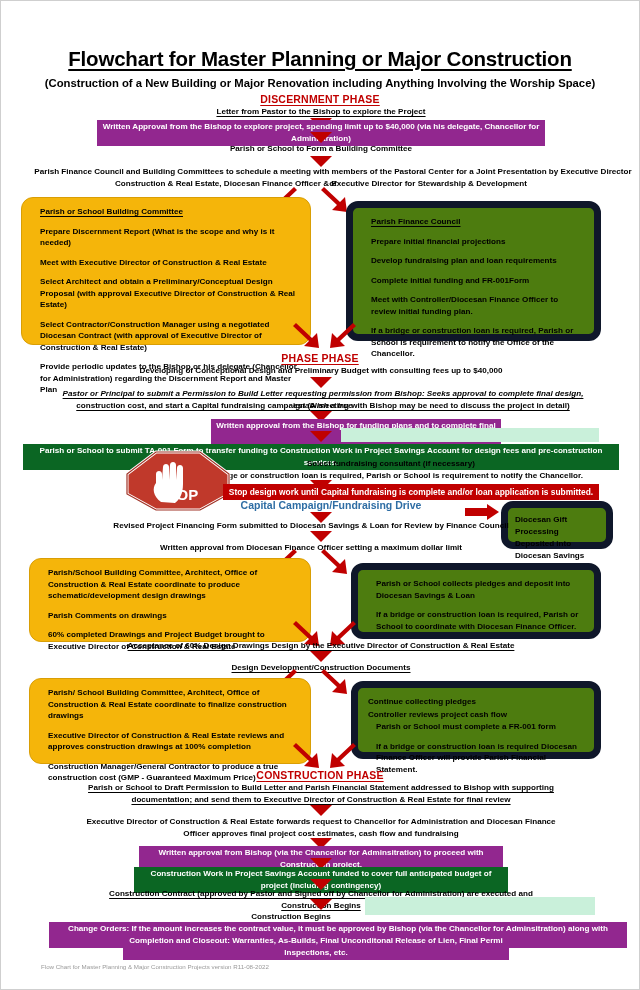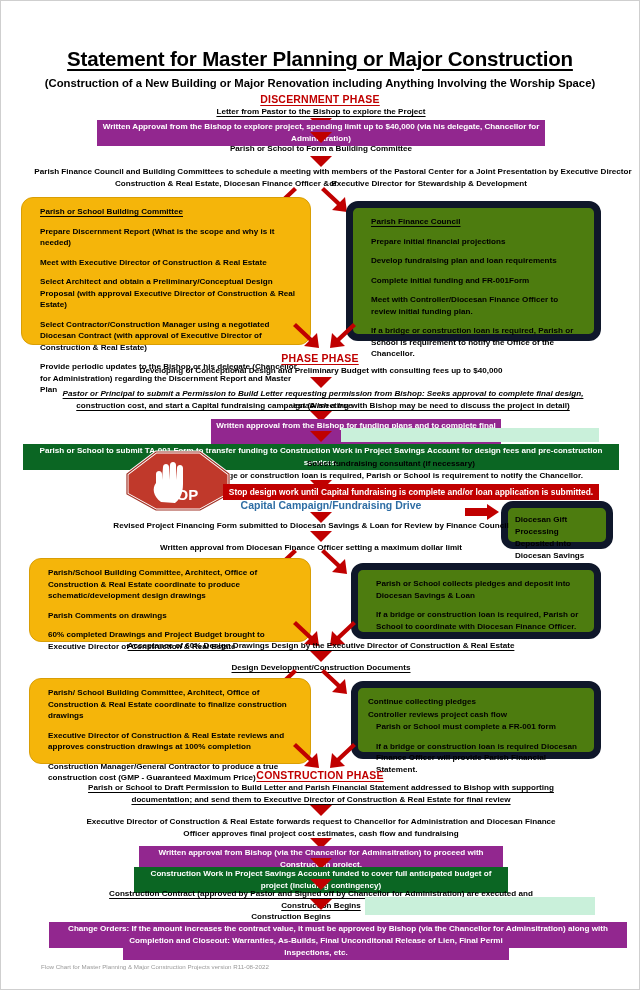--- a/index.html
+++ b/index.html
@@ -67,21 +67,21 @@
   }
   .footer{
     left:40px;top:962px;font-size:6.2px;color:#9a9a9a;font-weight:normal;
   }
 </style>
 </head>
 <body>
 
 <div class="page">
 
-  <div class="abs title">Statement for Master Planning or Major Construction</div>
+  <div class="abs title">Flowchart for Master Planning or Major Construction</div>
   <div class="abs subtitle">(Construction of a New Building or Major Renovation including Anything Involving the Worship Space)</div>
 
   <div class="abs phase" style="top:92px;">DISCERNMENT PHASE</div>
 
   <div class="abs line uline" style="left:120px;width:400px;top:105px;">Letter from Pastor to the Bishop to explore the Project</div>
   <div class="abs dn-arrow" style="left:309px;top:117px;"></div>
 
   <div class="abs strip purple" style="left:96px;width:448px;top:119px;">Written Approval from the Bishop to explore project, spending limit up to $40,000 (via his delegate, Chancellor for Administration)</div>
   <div class="abs dn-arrow" style="left:309px;top:131px;"></div>
 

